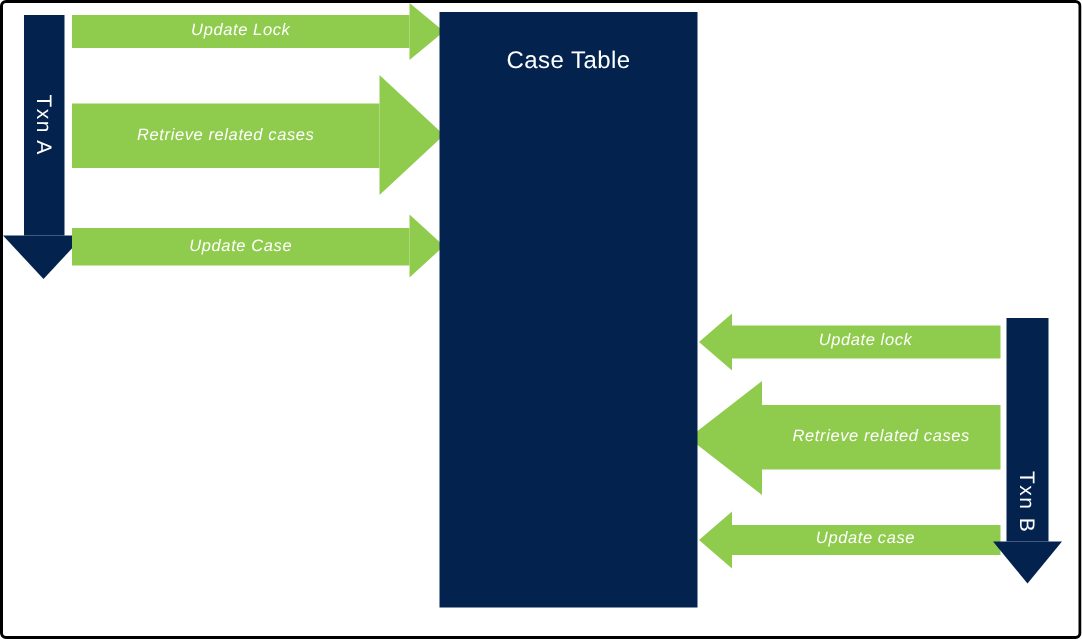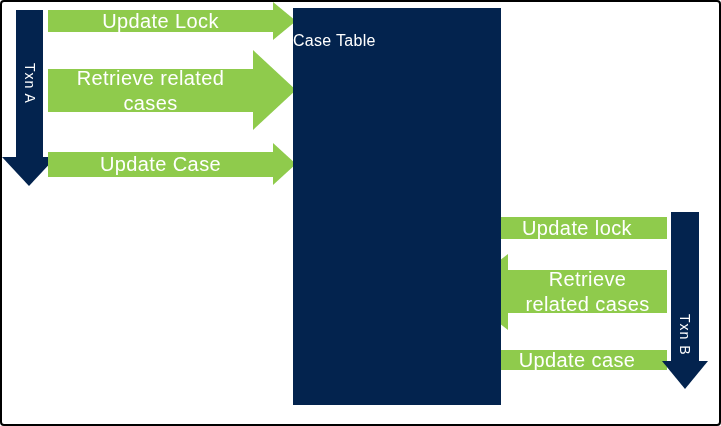--- a/index.html
+++ b/index.html
@@ -18,49 +18,50 @@
     background: var(--bg);
     border: 2px solid var(--border);
     border-radius: 4px;
     overflow: hidden;
     font-family: "Liberation Sans", sans-serif;
   }
   .abs { position: absolute; }
 
   
   .case-table {
-    left: 291px; top: 6px; width: 208px; height: 397px;
+    left: 291px; top: 6px; width: 172px; height: 397px;
     background: var(--navy);
     z-index: 1;
-    text-align: left;
+    text-align: center;
   }
   .case-table-label {
     display: inline-block;
     margin-top: 24px;
     color: var(--label-text);
     font-size: 16px;
     letter-spacing: 0.3px;
   }
 
   
   .garrow { z-index: 2; }
   .garrow-body {
     position: absolute;
     background: var(--green);
     display: flex;
     align-items: center;
     justify-content: center;
   }
   .garrow-label {
     color: var(--label-text);
-    font-size: 20px;
+    font-size: 11px;
     letter-spacing: 0.4px;
     text-align: center;
     line-height: 1.25;
     white-space: pre-line;
+    font-style: italic;
   }
   .ghead { position: absolute; width: 0; height: 0; }
   .ghead-right { border-top-color: transparent !important; border-bottom-color: transparent !important;
     border-top-style: solid; border-bottom-style: solid; border-left-style: solid; border-left-color: var(--green); }
   .ghead-left { border-top-color: transparent !important; border-bottom-color: transparent !important;
     border-top-style: solid; border-bottom-style: solid; border-right-style: solid; border-right-color: var(--green); }
 
   
   .l1-body { left: 46px; top: 8px;  width: 225px; height: 22px; }
   .l1-head { left: 271px; top: 0px;  border-top-width: 19px; border-bottom-width: 19px; border-left-width: 23px; }

